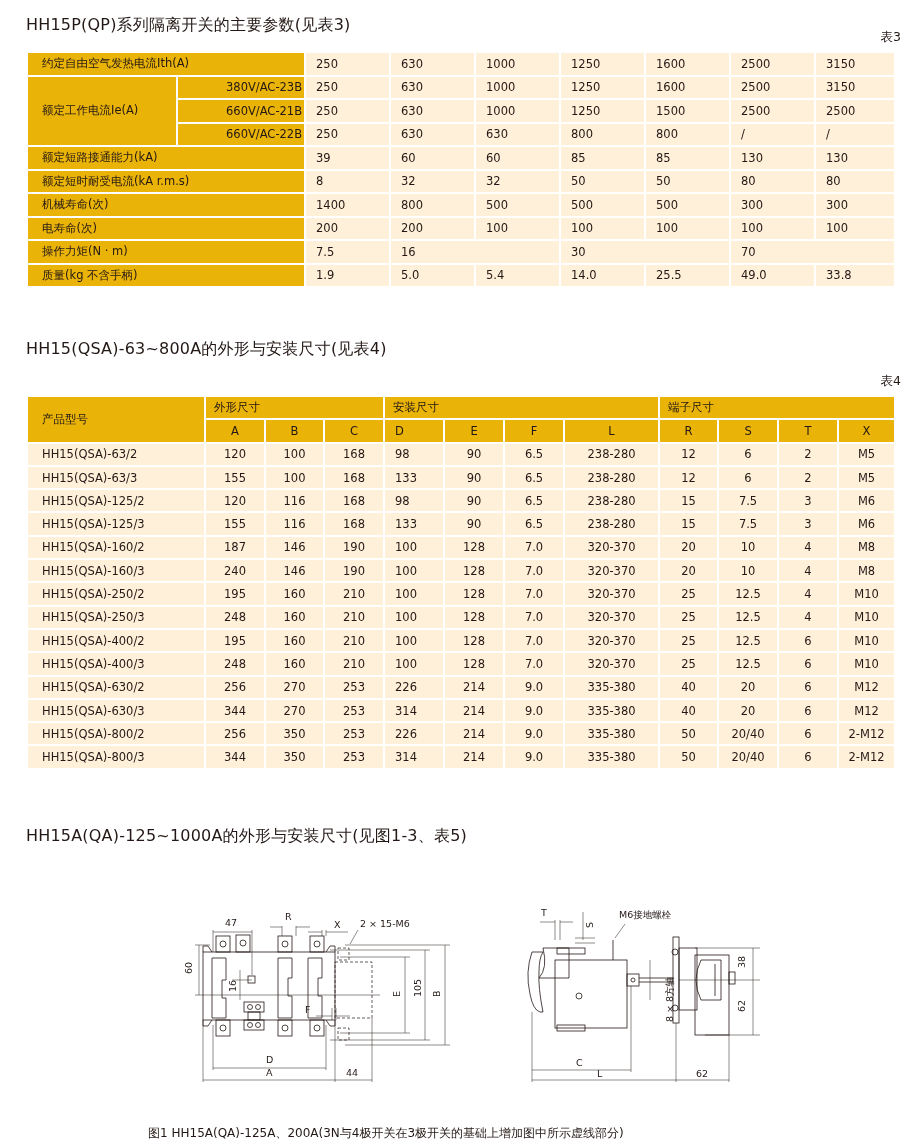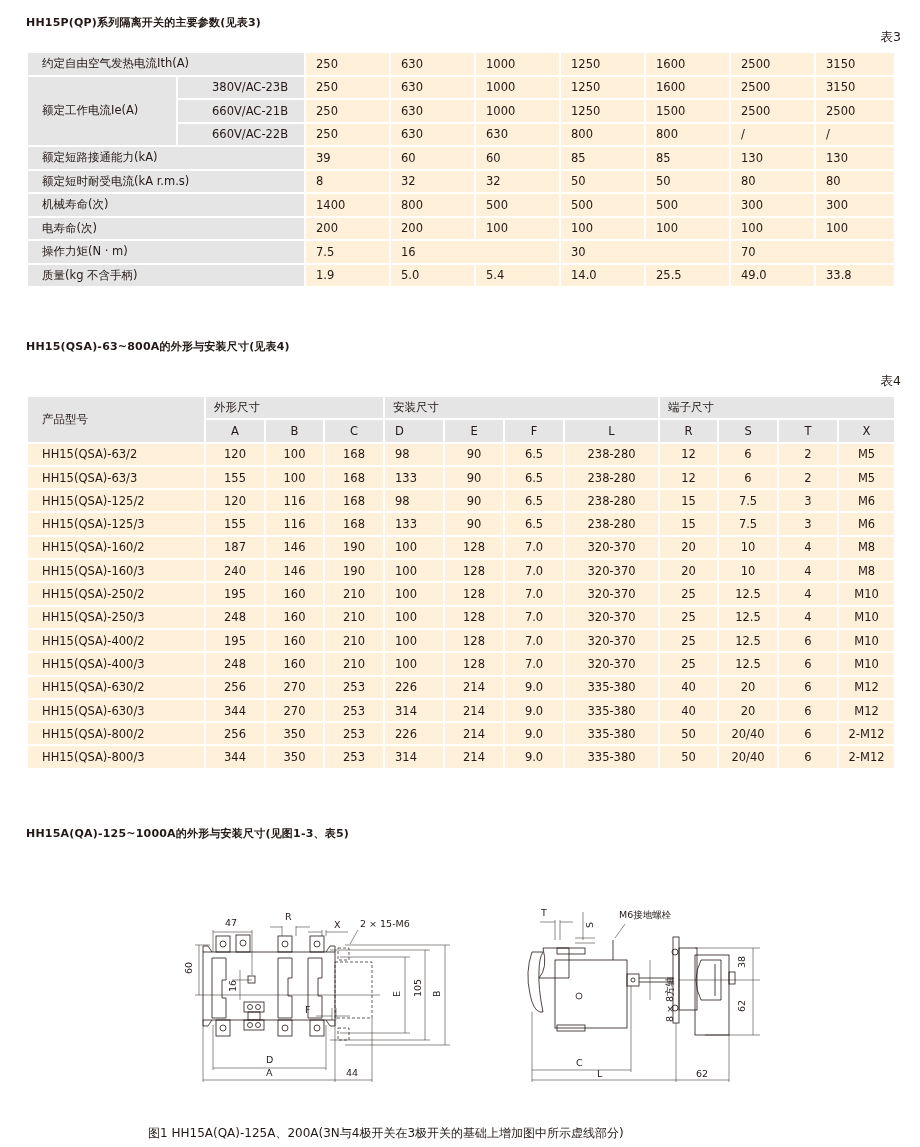--- a/index.html
+++ b/index.html
@@ -2,40 +2,40 @@
 <html><head>
 <meta charset="utf-8">
 <style>
   html, body { margin: 0; padding: 0; background: #ffffff; }
   body {
     width: 920px; height: 1147px; position: relative; overflow: hidden;
     font-family: "DejaVu Sans", "Liberation Sans", sans-serif;
     color: #231815;
   }
   .section-title {
-    position: absolute; left: 26px; font-size: 11px; letter-spacing: 0.2px; font-weight: bold;
+    position: absolute; left: 26px; font-size: 16px; letter-spacing: 0.2px;
   }
   .table-tag {
     position: absolute; right: 19px; font-size: 12.5px;
   }
   table.spec {
     position: absolute; left: 26px; border-collapse: collapse;
     table-layout: fixed; font-size: 11.5px;
   }
   table.spec td, table.spec th {
     border: 2px solid #ffffff; padding: 0; height: 21.5px; font-weight: normal;
     white-space: nowrap; overflow: hidden;
   }
-  .hdr { background: #e5e5e5; }
+  .hdr { background: #eab308; }
   .val { background: #fff0d9; }
   
   #t3 { top: 51px; width: 868px; }
   #t3 td { height: 21.5px; }
   #t3 td.lbl { padding-left: 14px; }
-  #t3 td.sub { padding-left: 34px; }
+  #t3 td.sub { padding-left: 48px; }
   #t3 td.num { padding-left: 10px; }
   
   #t4 { top: 395px; width: 868px; }
   #t4 td, #t4 th { height: 21.3px; text-align: center; }
   #t4 .model { text-align: left; padding-left: 14px; }
   #t4 .group { text-align: left; padding-left: 8px; }
   #t4 .lcol { text-align: left; padding-left: 10px; }
   
   .figure { position: absolute; }
   .caption {

